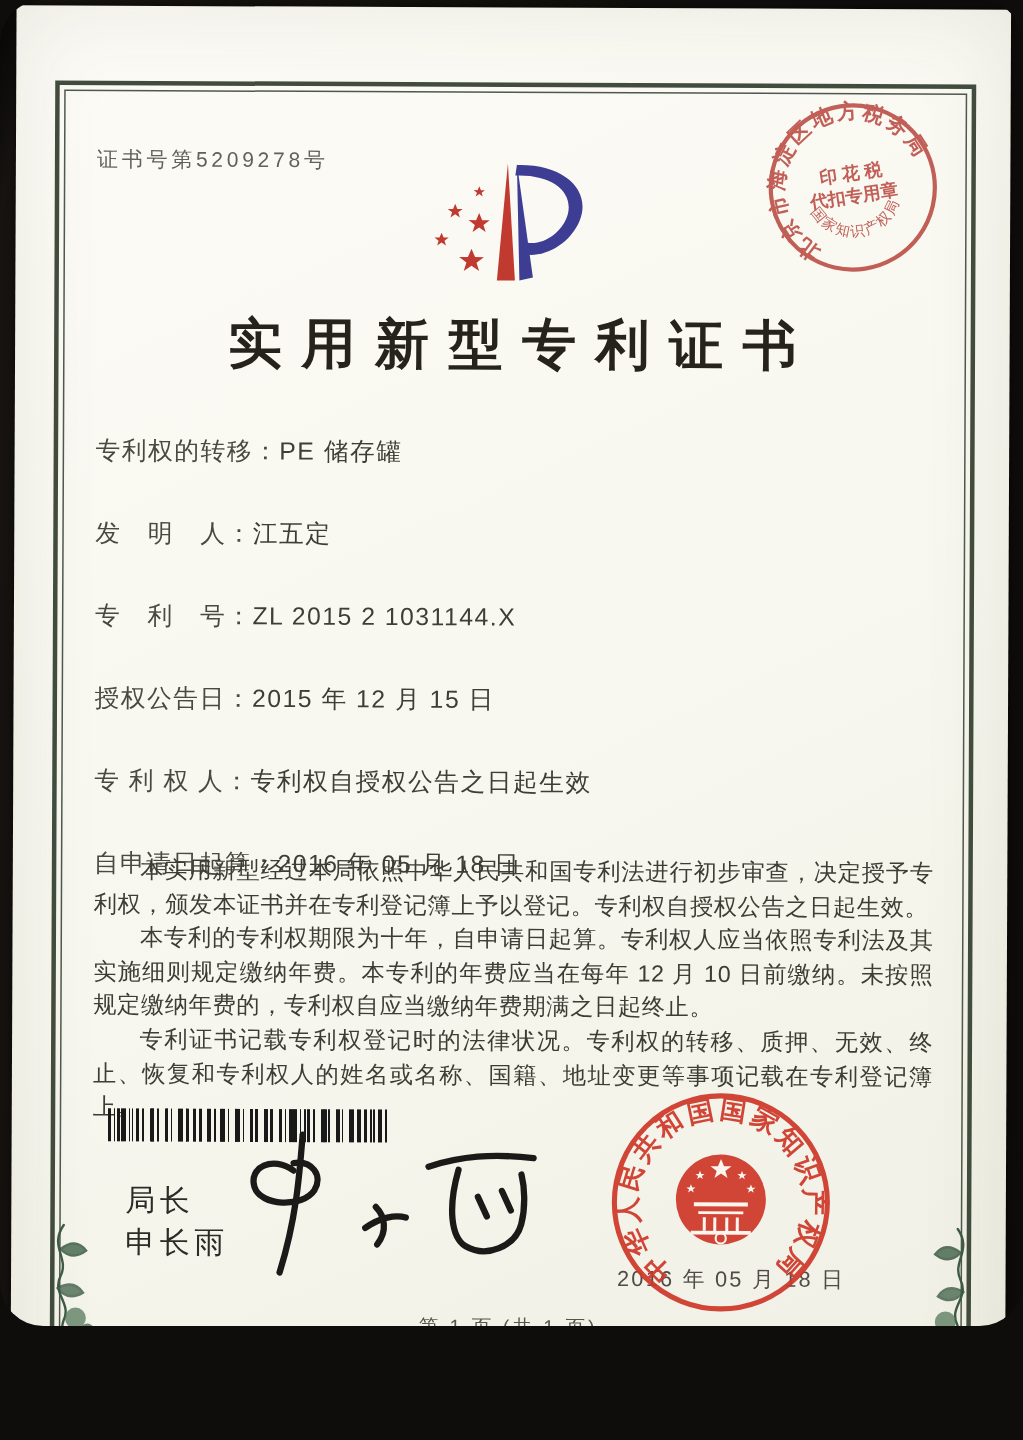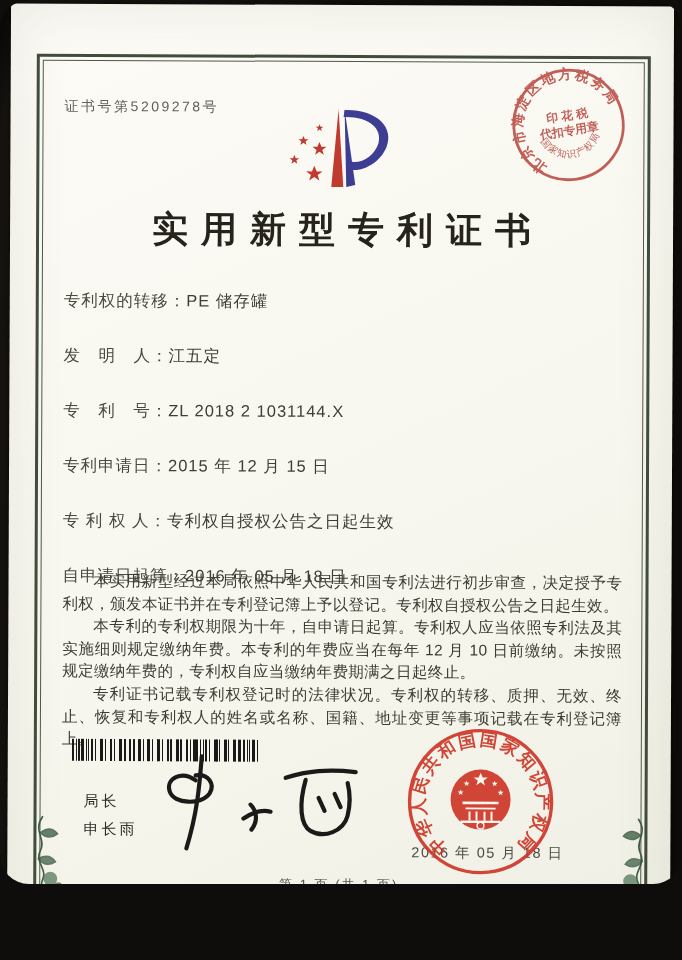--- a/index.html
+++ b/index.html
@@ -20,21 +20,21 @@
   .fieldrow{margin-bottom:33px;letter-spacing:1px;white-space:nowrap;}
   .fieldrow .lab{color:#4a493f;}
   .fieldrow .val{color:#3f3e35;}
   .paras{left:54px;top:566px;width:560px;font-size:15.5px;line-height:22.6px;
     color:#3e3d34;text-align:justify;}
   .paras p{margin:0;text-indent:2em;letter-spacing:.4px;}
   .barcode{left:64px;top:735px;width:188px;height:22px;
     background:
      repeating-linear-gradient(90deg,#191919 0 2px,transparent 2px 4px,#191919 4px 5px,transparent 5px 9px,#191919 9px 12px,transparent 12px 14px,#191919 14px 15px,transparent 15px 19px),
      repeating-linear-gradient(90deg,transparent 0 6px,#191919 6px 8px,transparent 8px 16px,#191919 16px 17px,transparent 17px 23px);}
-  .duty{left:76px;top:783px;font-size:15px;color:#2c2b27;letter-spacing:3px;line-height:28px;}
+  .duty{left:76px;top:783px;font-size:20px;color:#2c2b27;letter-spacing:3px;line-height:28px;}
   .sig{left:148px;top:744px;}
   .sealwrap{left:393px;top:716px;width:160px;height:160px;opacity:.93;}
   .sealdate{left:404px;top:838px;font-size:14.5px;color:#4e4c45;letter-spacing:1.5px;}
   .footer{left:0;right:0;top:871px;text-align:center;font-size:13px;color:#56554c;letter-spacing:2px;}
   .taxstamp{left:499px;top:60px;width:118px;height:118px;transform:rotate(-9deg);opacity:.86;}
   .logo{left:266px;top:92px;}
   .orn{position:absolute;bottom:-14px;}
   .orn-left{left:-12px;}
   .orn-right{right:-12px;transform:scaleX(-1);}
   .edgeline{left:30px;right:30px;top:936px;height:2px;background:rgba(40,38,30,.45);}
@@ -112,24 +112,24 @@
     <div class="abs title">实用新型专利证书</div>
 
     <div class="abs fields">
       <div class="fieldrow">
         <span class="lab">专利权的转移：</span><span class="val">PE 储存罐</span>
       </div>
       <div class="fieldrow">
         <span class="lab">发　明　人：</span><span class="val">江五定</span>
       </div>
       <div class="fieldrow">
-        <span class="lab">专　利　号：</span><span class="val">ZL 2018 2 1031144.X</span>
+        <span class="lab">专　利　号：</span><span class="val">ZL 2015 2 1031144.X</span>
       </div>
       <div class="fieldrow">
-        <span class="lab">专利申请日：</span><span class="val">2015 年 12 月 15 日</span>
+        <span class="lab">授权公告日：</span><span class="val">2015 年 12 月 15 日</span>
       </div>
       <div class="fieldrow">
         <span class="lab">专 利 权 人：</span><span class="val">专利权自授权公告之日起生效</span>
       </div>
       <div class="fieldrow">
         <span class="lab">自申请日起算：</span><span class="val">2016 年 05 月 18 日</span>
       </div>
     </div>
 
     <div class="abs paras">

